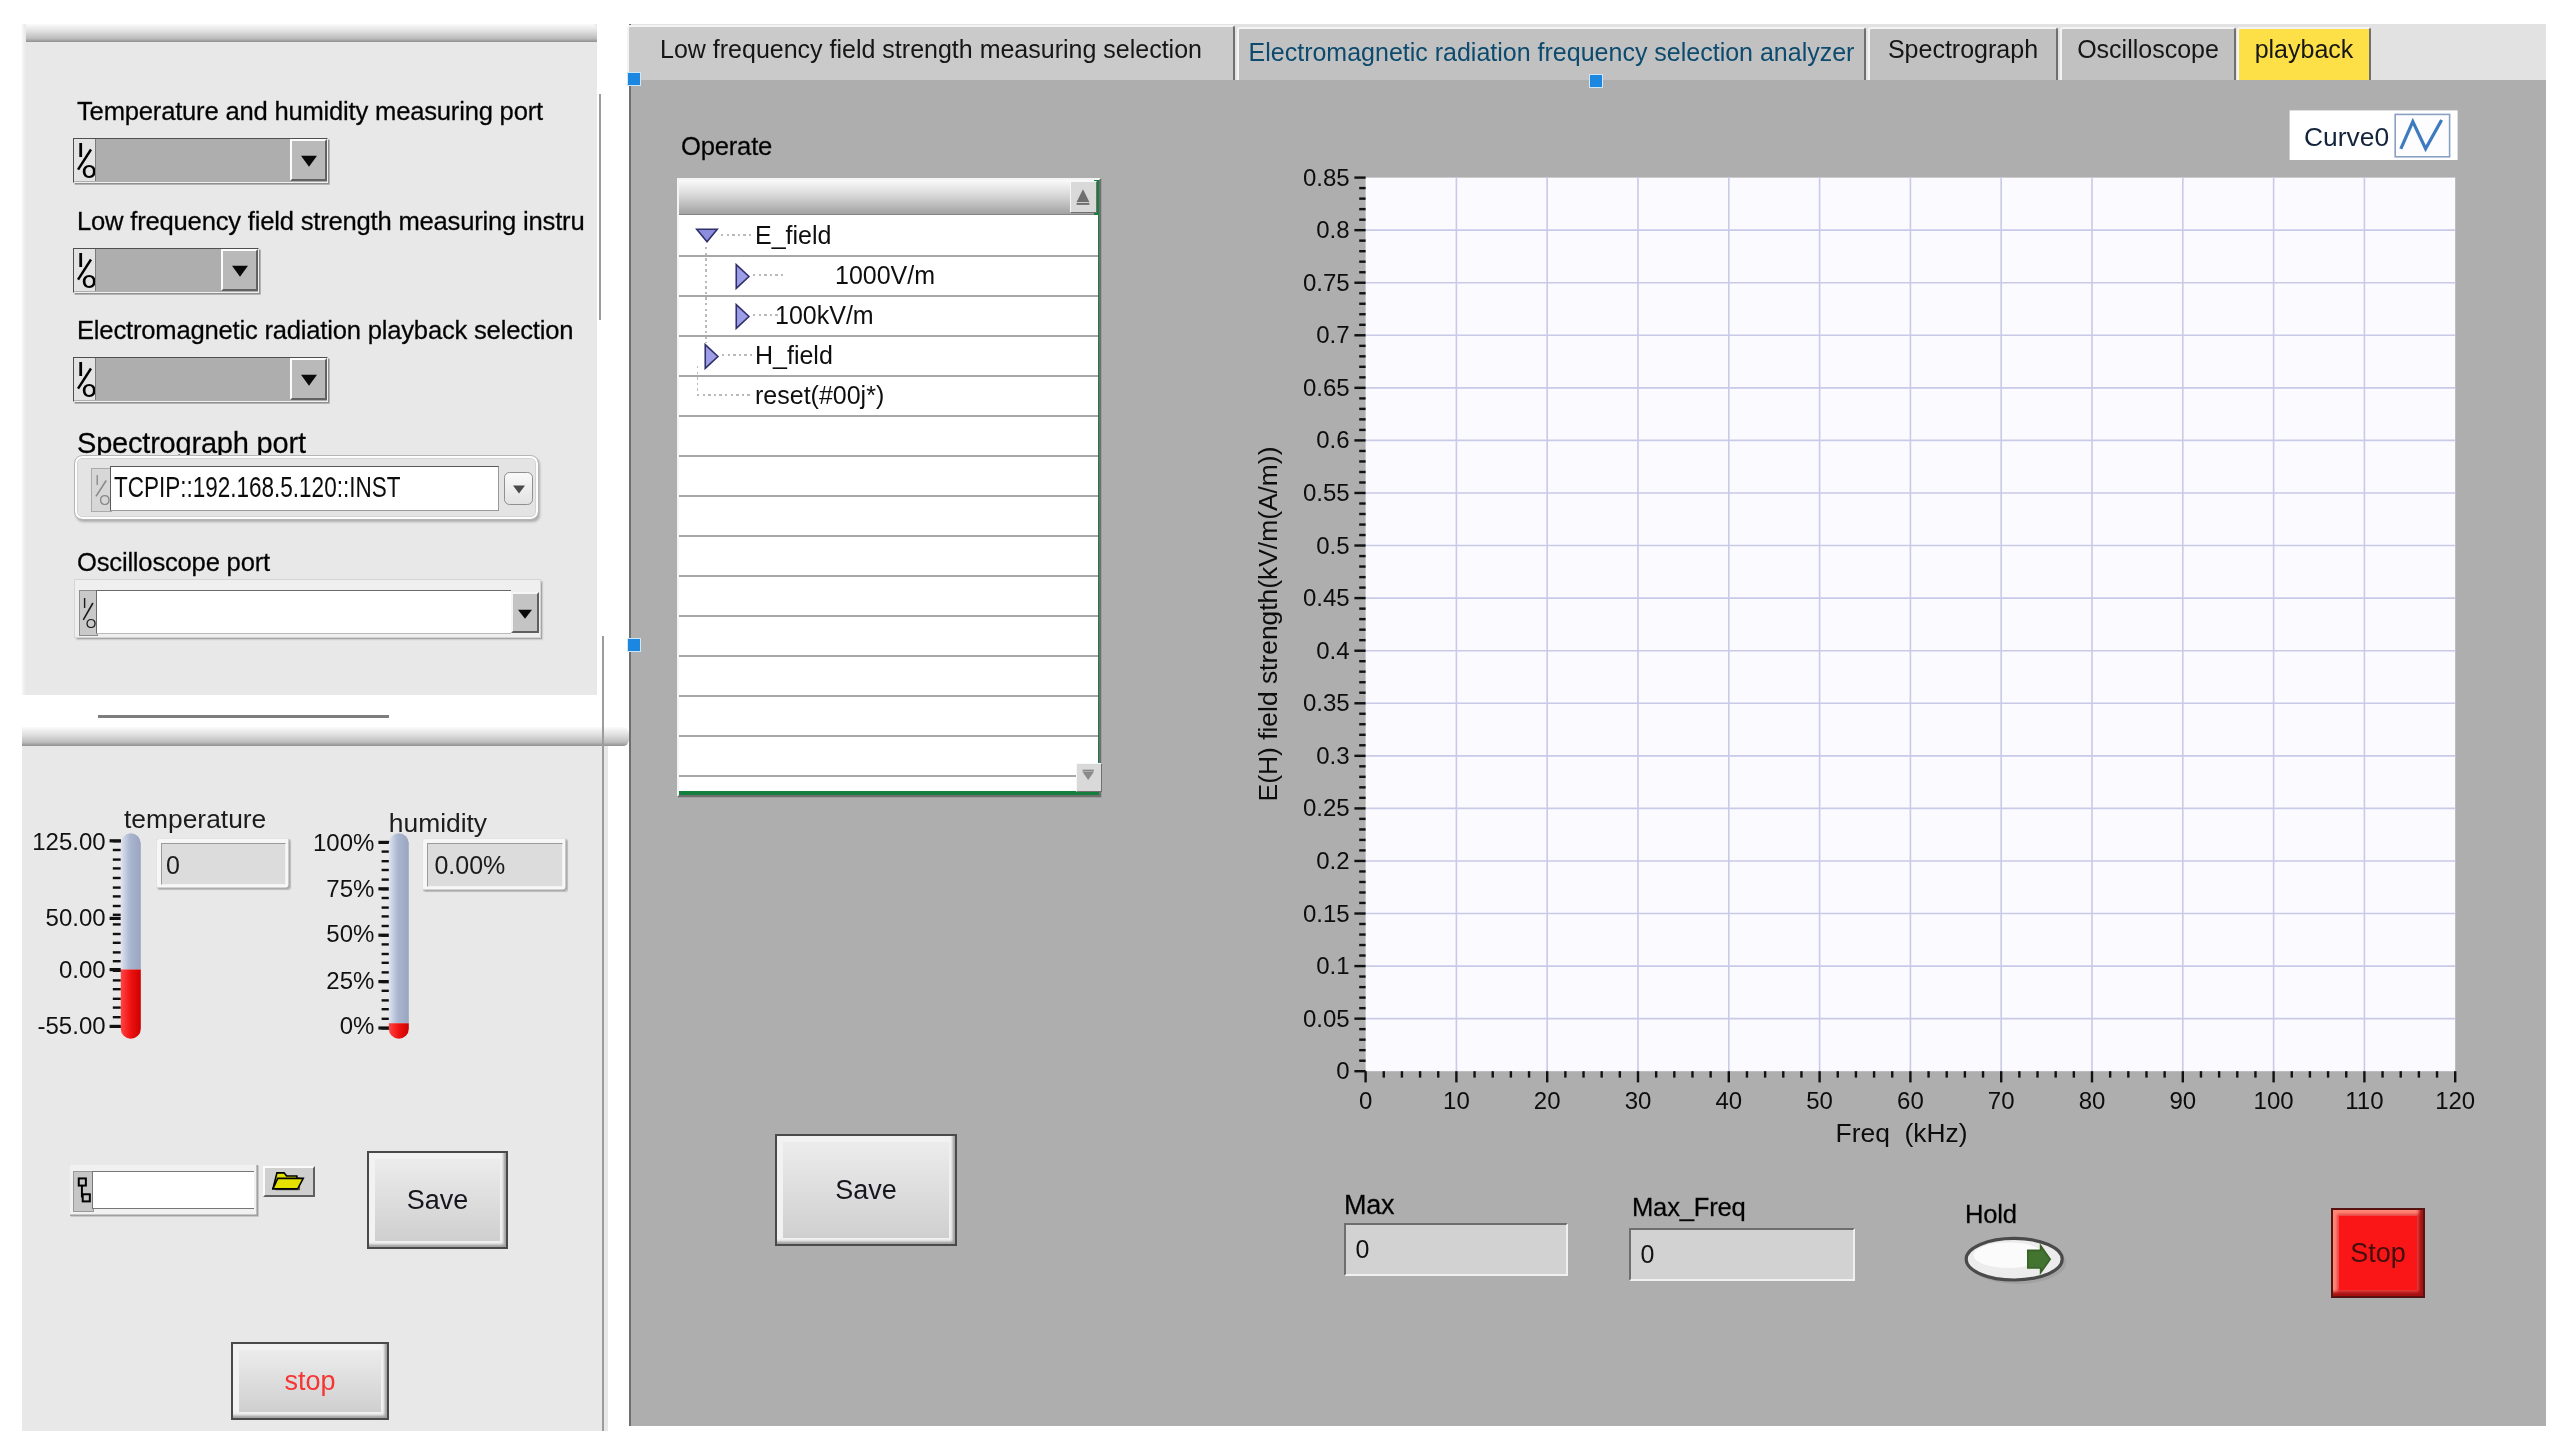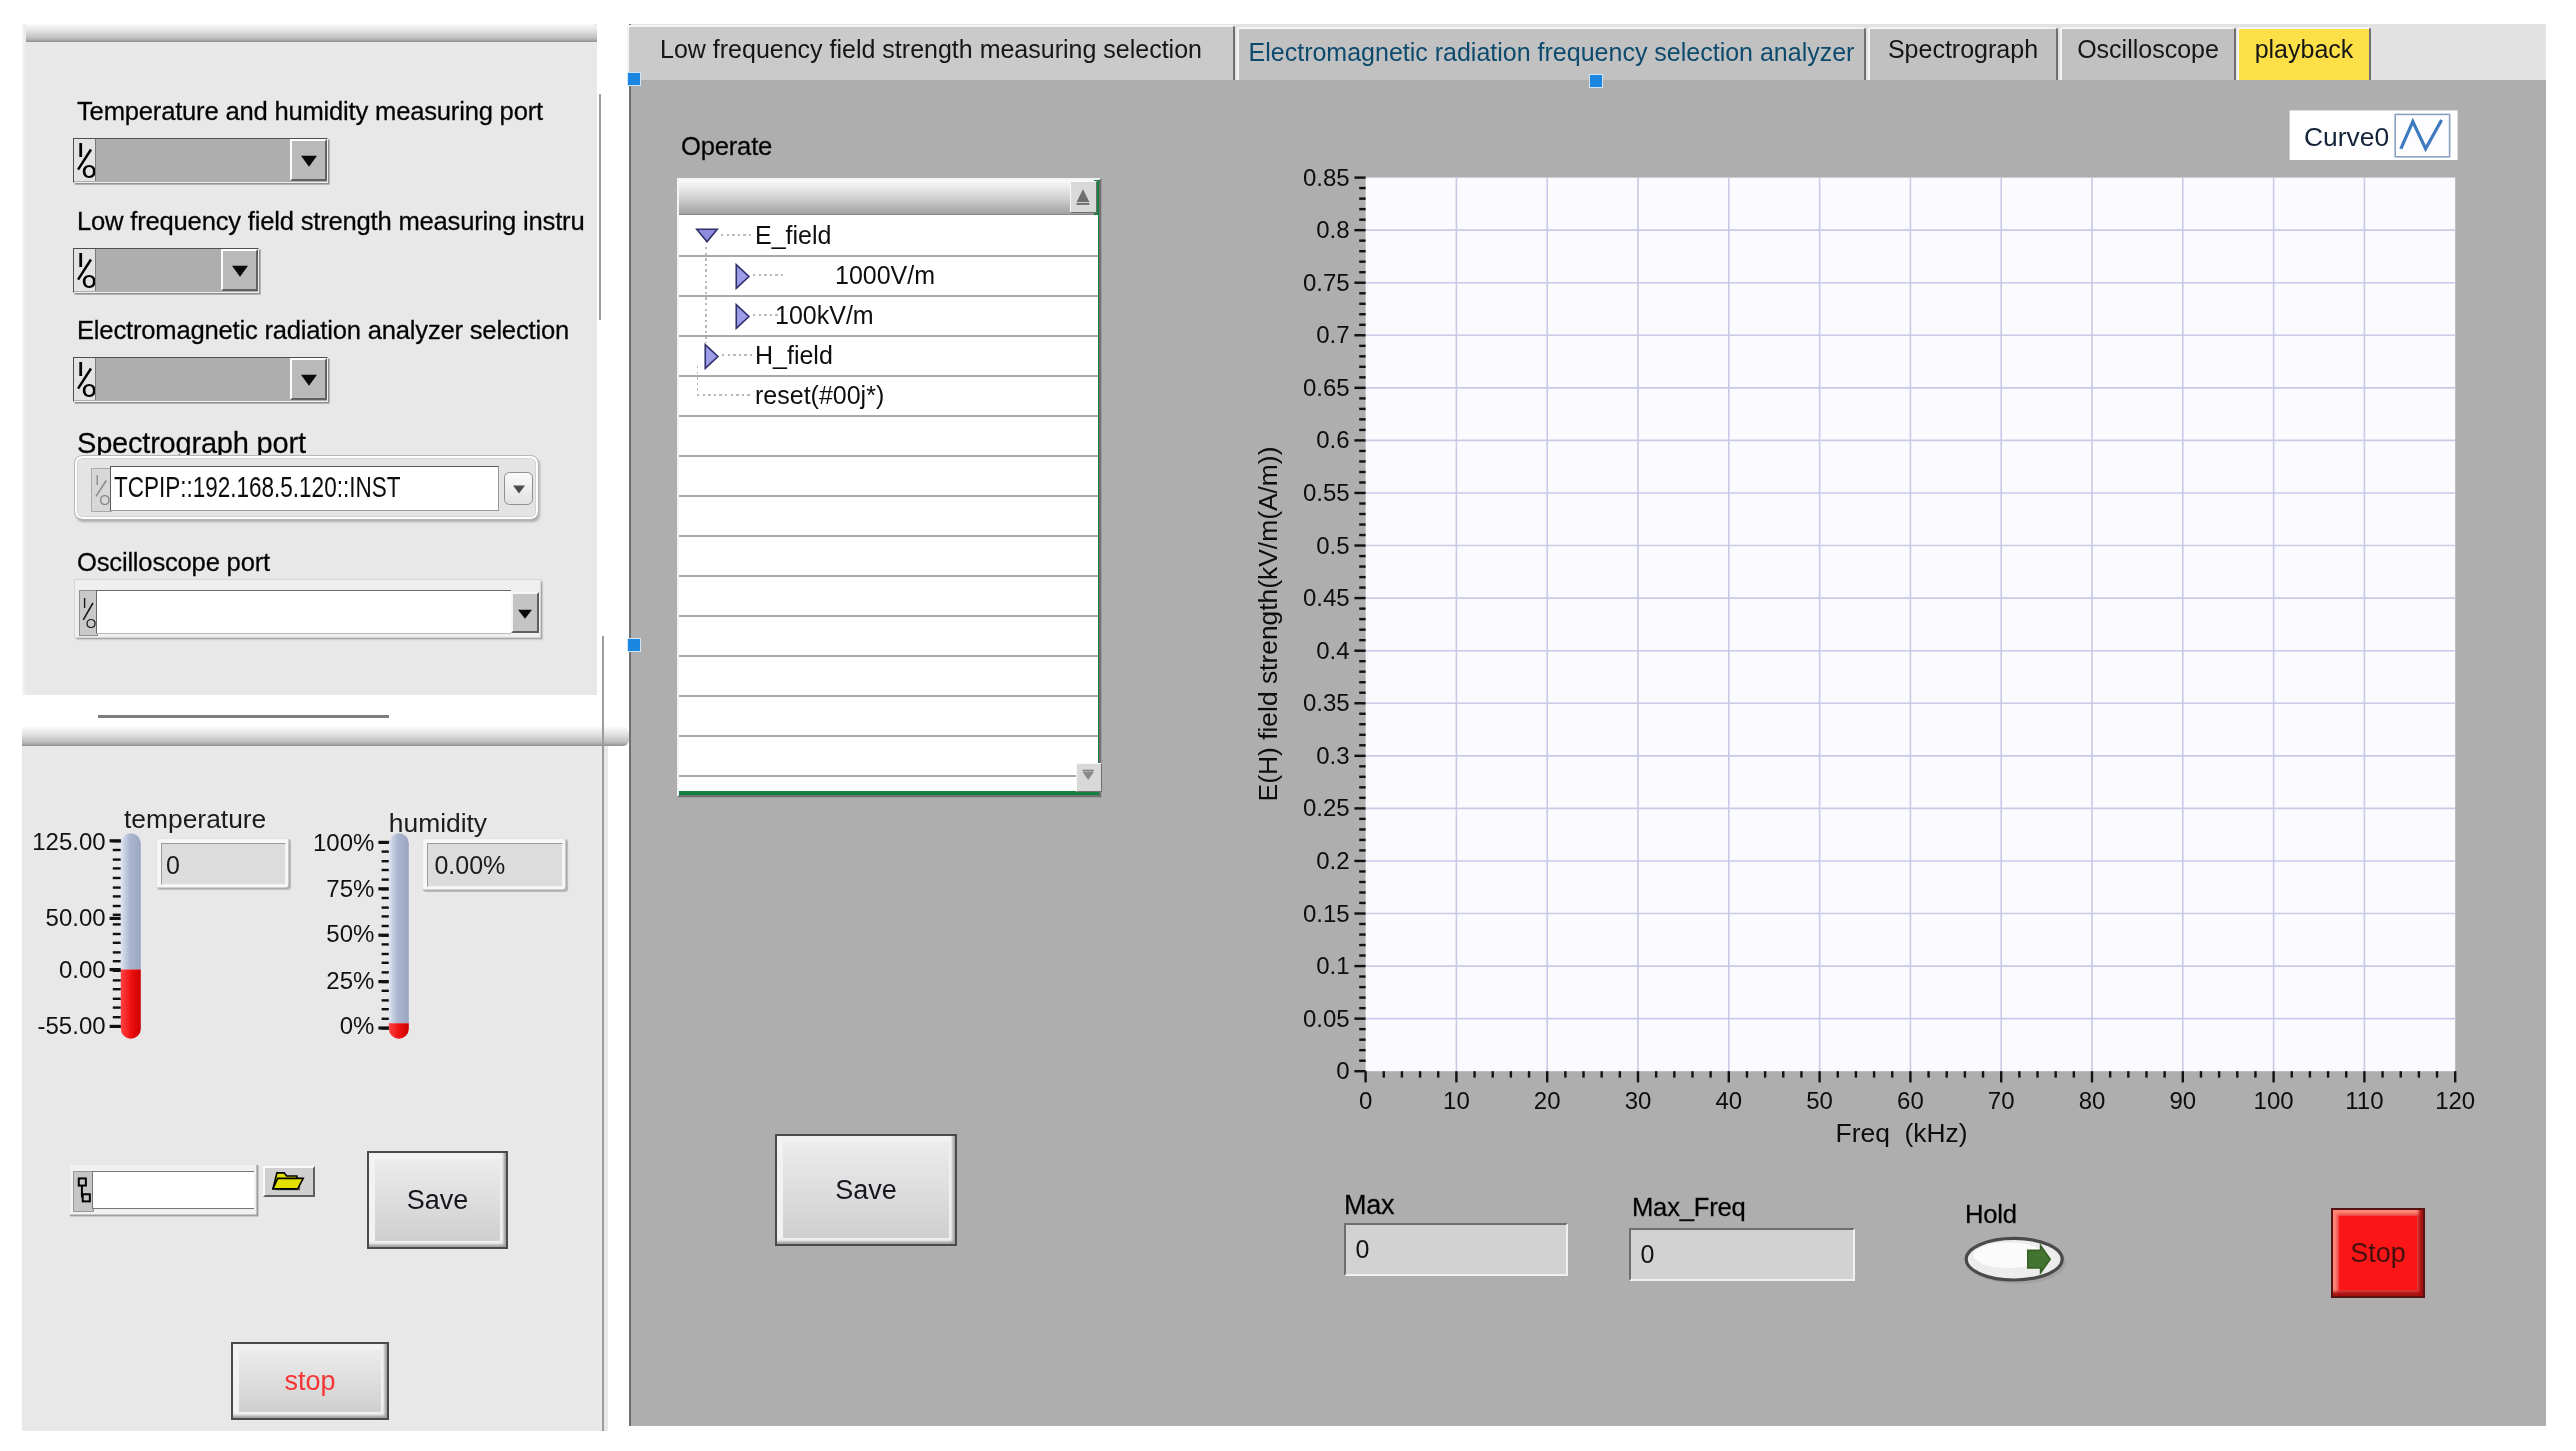--- a/index.html
+++ b/index.html
@@ -26,21 +26,21 @@
 <div class="abs" style="left:73px;top:248px;width:186px;height:45px;background:#aeaeae;border-style:solid;border-width:1.6px;border-color:#4f4f4f #efefef #efefef #4f4f4f;box-sizing:border-box;box-shadow:1.6px 1.6px 0 #909090;">
       <div class="abs" style="left:0;top:0;width:21px;height:42px;background:#e3e3e3;border-right:1.6px solid #7a7a7a;"><svg width="21" height="42" viewBox="0 0 26 52">
           <text x="5" y="22" font-size="24" font-family="Liberation Sans,sans-serif" fill="#000" font-weight="bold">I</text>
           <text x="10" y="48" font-size="23" font-family="Liberation Sans,sans-serif" fill="#000" font-weight="bold">O</text>
           <line x1="5" y1="38" x2="21" y2="13" stroke="#000" stroke-width="3"></line>
         </svg></div>
       <div class="abs" style="right:0;top:0;width:37px;height:42px;background:#b9b9b9;border-style:solid;border-width:2.4px;border-color:#fcfcfc #616161 #616161 #fcfcfc;box-sizing:border-box;">
         <div class="abs" style="left:50%;top:50%;transform:translate(-50%,-38%);width:0;height:0;border-left:8.8px solid transparent;border-right:8.8px solid transparent;border-top:11.2px solid #0a0a0a;"></div>
       </div>
     </div>
-<div class="lbl" style="left:77px;top:316px;font-size:25.6px;">Electromagnetic radiation analyzer selection</div>
+<div class="lbl" style="left:77px;top:316px;font-size:25.6px;">Electromagnetic radiation playback selection</div>
 <div class="abs" style="left:73px;top:357px;width:255px;height:45px;background:#aeaeae;border-style:solid;border-width:1.6px;border-color:#4f4f4f #efefef #efefef #4f4f4f;box-sizing:border-box;box-shadow:1.6px 1.6px 0 #909090;">
       <div class="abs" style="left:0;top:0;width:21px;height:42px;background:#e3e3e3;border-right:1.6px solid #7a7a7a;"><svg width="21" height="42" viewBox="0 0 26 52">
           <text x="5" y="22" font-size="24" font-family="Liberation Sans,sans-serif" fill="#000" font-weight="bold">I</text>
           <text x="10" y="48" font-size="23" font-family="Liberation Sans,sans-serif" fill="#000" font-weight="bold">O</text>
           <line x1="5" y1="38" x2="21" y2="13" stroke="#000" stroke-width="3"></line>
         </svg></div>
       <div class="abs" style="right:0;top:0;width:37px;height:42px;background:#b9b9b9;border-style:solid;border-width:2.4px;border-color:#fcfcfc #616161 #616161 #fcfcfc;box-sizing:border-box;">
         <div class="abs" style="left:50%;top:50%;transform:translate(-50%,-38%);width:0;height:0;border-left:8.8px solid transparent;border-right:8.8px solid transparent;border-top:11.2px solid #0a0a0a;"></div>
       </div>
     </div>

